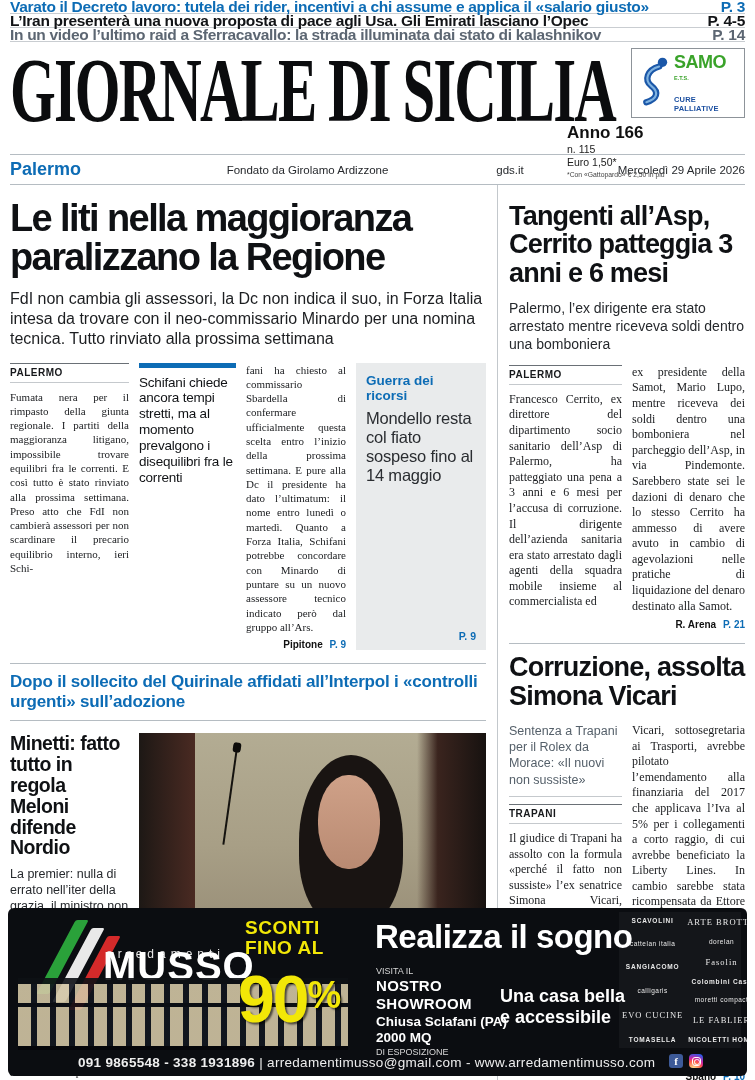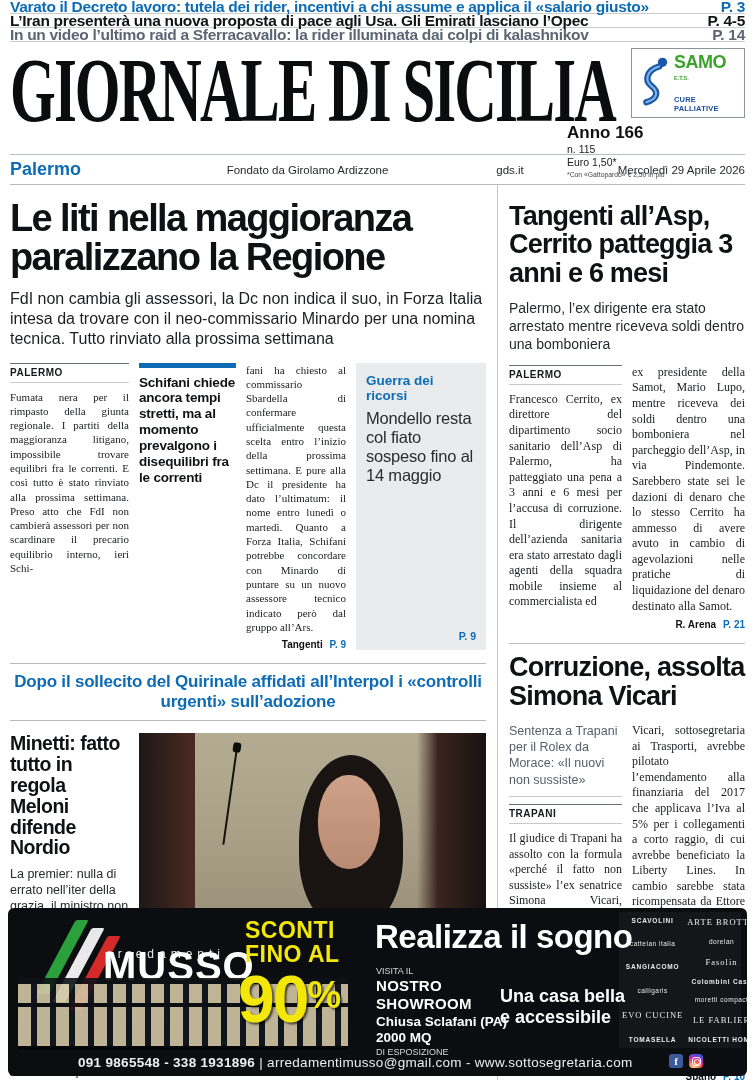--- a/index.html
+++ b/index.html
@@ -71,32 +71,32 @@
   }
   .serif { font-family:"Liberation Serif", serif; font-size:11px; line-height:1.3; text-align:justify; color:#1a1c1f; }
   .byline { text-align:right; font-size:10px; margin-top:5px; }
   .byline .name { font-weight:700; color:#111; }
   .byline .pg { font-weight:700; color:#0d6cb5; margin-left:4px; }
 
   .lead-cols { display:flex; gap:10px; min-height:158px; }
   .lc1 { width:119px; }
   .lc2 { width:97px; }
   .lc2 .bar { height:5px; background:#0d6cb5; margin-bottom:7px; }
-  .lc2 .quote { font-size:13.5px; line-height:1.18; font-weight:700; color:#101215; letter-spacing:-0.2px; }
+  .lc2 .quote { font-size:13.5px; line-height:1.18; font-weight:400; color:#101215; letter-spacing:-0.2px; }
   .lc3 { width:100px; display:flex; flex-direction:column;justify-content:center; }
   .lc3 .serif { flex:1; }
   .graybox {
     flex:1; background:#e9ebec; padding:10px 10px 8px; display:flex; flex-direction:column;
   }
   .graybox .gb-kicker { color:#0d6cb5; font-weight:700; font-size:13.5px; margin-bottom:6px; }
   .graybox .gb-title { font-size:16.5px; line-height:1.17; color:#2a2d31; letter-spacing:-0.2px; }
   .graybox .gb-page { margin-top:auto; text-align:right; color:#0d6cb5; font-weight:700; font-size:10.5px; }
 
   .rule { border-top:1px solid #b5bcc2; margin-top:13px; }
-  .strap { color:#0d6cb5; font-weight:700; font-size:17px; letter-spacing:-0.2px; padding:8px 0;text-align:center; }
+  .strap { color:#0d6cb5; font-weight:700; font-size:17px; letter-spacing:-0.2px; padding:8px 0; }
 
   .minetti-row { display:flex; gap:10px; padding-top:12px; }
   .mcol { width:119px; }
   .m-h2 { font-size:19.5px; line-height:1.07; font-weight:800; letter-spacing:-0.5px; color:#0f1114; }
   .m-deck { font-size:12.5px; line-height:1.25; color:#26292d; margin:9px 0 10px; }
   .m-body { font-size:10.8px; }
   .photo-wrap { flex:1; }
   .photo {
     position:relative; height:278px; overflow:hidden;
     background:linear-gradient(180deg,#b3ac93 0%,#a89f86 40%,#8a7f6a 100%);
@@ -145,21 +145,21 @@
   .ad-musso { position:absolute; left:95px; top:36px; font-size:40px; font-weight:800; letter-spacing:1px; color:#fff; }
   .ad-building {
     position:absolute; left:10px; bottom:26px; width:330px; height:72px;
     background:
       repeating-linear-gradient(90deg, rgba(245,230,190,0.85) 0 13px, rgba(18,23,32,0.95) 13px 19px),
       linear-gradient(180deg,#10141b,#0b0d11);
     border-top:6px solid #0e1116; border-bottom:4px solid #05060a;
     opacity:0.9;
   }
   .ad-building:after { content:""; position:absolute; left:0; top:30%; width:100%; height:4px; background:#0c0f15; }
-  .ad-sconti { position:absolute; left:237px; top:10px; color:#f2e707; font-weight:800; font-size:23px; line-height:1.05; letter-spacing:0.5px; }
+  .ad-sconti { position:absolute; left:237px; top:10px; color:#f2e707; font-weight:800; font-size:19px; line-height:1.05; letter-spacing:0.5px; }
   .ad-50 { position:absolute; left:230px; top:58px; color:#f2e707; font-weight:800; font-size:66px; line-height:1; letter-spacing:-2px; text-shadow:2px 2px 2px rgba(0,0,0,0.6); }
   .ad-50 .pct { font-size:38px; vertical-align:14px; letter-spacing:0; }
   .ad-slogan { position:absolute; left:367px; top:10px; font-size:33px; font-weight:800; letter-spacing:-0.5px; }
   .ad-visit { position:absolute; left:368px; top:58px; line-height:1.22; }
   .ad-visit .sm { font-size:9px; color:#d8d8d8; }
   .ad-visit .bg { font-size:15px; font-weight:800; letter-spacing:0.3px; }
   .ad-visit .md { font-size:13.5px; font-weight:700; }
   .ad-casa { position:absolute; left:492px; top:78px; font-size:18px; font-weight:800; line-height:1.15; }
   .ad-brands {
     position:absolute; right:6px; top:4px; width:122px; height:136px;
@@ -187,21 +187,21 @@
   <div class="strips">
     <div class="strip s-blue">
       <span>Varato il Decreto lavoro: tutela dei rider, incentivi a chi assume e applica il «salario giusto»</span>
       <span class="pageref">P. 3</span>
     </div>
     <div class="strip s-black">
       <span>L’Iran presenterà una nuova proposta di pace agli Usa. Gli Emirati lasciano l’Opec</span>
       <span class="pageref">P. 4-5</span>
     </div>
     <div class="strip s-gray">
-      <span>In un video l’ultimo raid a Sferracavallo: la rider illuminata dai colpi di kalashnikov</span>
+      <span>In un video l’ultimo raid a Sferracavallo: la strada illuminata dai stato di kalashnikov</span>
       <span class="pageref">P. 14</span>
     </div>
   </div>
 
   <div class="masthead">
     <div class="mast-title">GIORNALE DI SICILIA</div>
     <div class="samo-box">
       <span>
         <svg width="34" height="56" viewBox="0 0 40 62">
           <circle cx="30" cy="9" r="5.5" fill="#1b57a8"></circle>
@@ -243,21 +243,21 @@
           <div class="kicker">PALERMO</div>
           <div class="serif">Fumata nera per il rimpasto della giunta regionale. I partiti della maggioranza litigano, impossibile trovare equilibri fra le correnti. E così tutto è stato rinviato alla prossima settimana. Preso atto che FdI non cambierà assessori per non scardinare il precario equilibrio interno, ieri Schi-</div>
         </div>
         <div class="lc2">
           <div class="bar"></div>
           <div class="quote">Schifani chiede ancora tempi stretti, ma al momento prevalgono i disequilibri fra le correnti</div>
         </div>
         <div class="lc3">
           <div class="serif">fani ha chiesto al commissario Sbardella di confermare ufficialmente questa scelta entro l’inizio della prossima settimana. E pure alla Dc il presidente ha dato l’ultimatum: il nome entro lunedì o martedì. Quanto a Forza Italia, Schifani potrebbe concordare con Minardo di puntare su un nuovo assessore tecnico indicato però dal gruppo all’Ars.</div>
           <div class="byline">
-            <span class="name">Tangenti</span>
+            <span class="name">Pipitone</span>
             <span class="pg">P. 9</span>
           </div>
         </div>
         <div class="graybox">
           <div class="gb-kicker">Guerra dei ricorsi</div>
           <div class="gb-title">Mondello resta col fiato sospeso fino al 14 maggio</div>
           <div class="gb-page">P. 9</div>
         </div>
       </div>
 
@@ -384,17 +384,17 @@
         <span class="brand lc">moretti compact</span>
         <span class="brand serif-b">LE FABLIER</span>
         <span class="brand">NICOLETTI HOME</span>
       </div>
     </div>
     <div class="ad-social">
       <div class="fb">f</div>
       <div class="ig"></div>
     </div>
     <div class="ad-contact">
-      <span class="ph-b">091 9865548 - 338 1931896</span><span> | arredamentimusso@gmail.com - www.sottosegretaria.com</span>
+      <span class="ph-b">091 9865548 - 338 1931896</span><span> | arredamentimusso@gmail.com - www.arredamentimusso.com</span>
     </div>
   </div>
 
 </div>
 
 </body></html>

